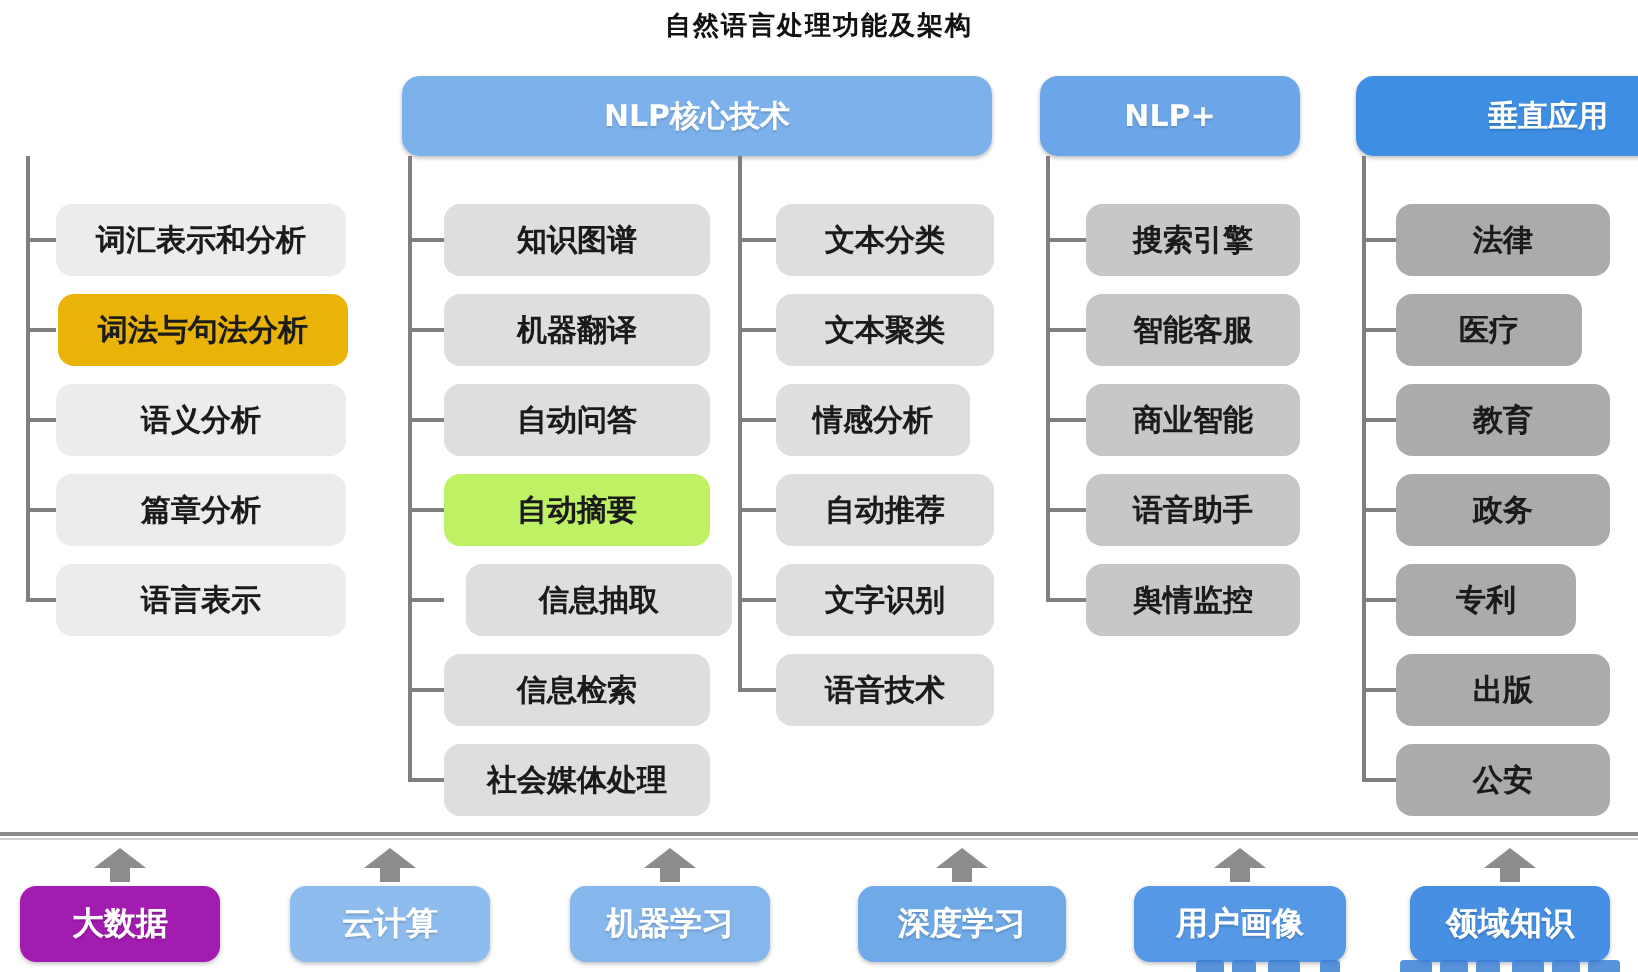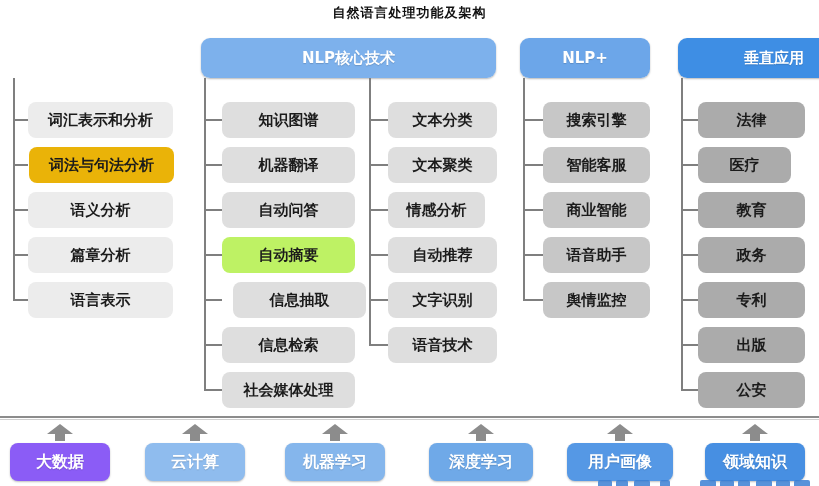--- a/index.html
+++ b/index.html
@@ -113,34 +113,34 @@
       <div class="vline" style="left: 681px; top: 78px; height: 312px; background: rgb(127, 127, 127);"></div>
       <div class="tick" style="left: 681px; top: 119px; width: 17px; background: rgb(127, 127, 127);"></div>
       <div class="node" style="left: 698px; top: 102px; width: 107px; background: rgb(171, 171, 171);">法律</div>
       <div class="tick" style="left: 681px; top: 164px; width: 17px; background: rgb(127, 127, 127);"></div>
       <div class="node" style="left: 698px; top: 147px; width: 93px; background: rgb(171, 171, 171);">医疗</div>
       <div class="tick" style="left: 681px; top: 209px; width: 17px; background: rgb(127, 127, 127);"></div>
       <div class="node" style="left: 698px; top: 192px; width: 107px; background: rgb(171, 171, 171);">教育</div>
       <div class="tick" style="left: 681px; top: 254px; width: 17px; background: rgb(127, 127, 127);"></div>
       <div class="node" style="left: 698px; top: 237px; width: 107px; background: rgb(171, 171, 171);">政务</div>
       <div class="tick" style="left: 681px; top: 299px; width: 17px; background: rgb(127, 127, 127);"></div>
-      <div class="node" style="left: 698px; top: 282px; width: 107px; background: rgb(171, 171, 171);">专利</div>
+      <div class="node" style="left: 698px; top: 282px; width: 90px; background: rgb(171, 171, 171);">专利</div>
       <div class="tick" style="left: 681px; top: 344px; width: 17px; background: rgb(127, 127, 127);"></div>
       <div class="node" style="left: 698px; top: 327px; width: 107px; background: rgb(171, 171, 171);">出版</div>
       <div class="tick" style="left: 681px; top: 389px; width: 17px; background: rgb(127, 127, 127);"></div>
       <div class="node" style="left: 698px; top: 372px; width: 107px; background: rgb(171, 171, 171);">公安</div>
     </div>
 
   <div class="sep-dark"></div>
   <div class="sep-light"></div>
 
   <div id="foundation">
       <div class="arrow-head" style="left: 47px; top: 424px; border-bottom: 10px solid rgb(140, 140, 140);"></div>
       <div class="arrow-stem" style="left: 55px; top: 433px; width: 10px; height: 8px; background: rgb(140, 140, 140);"></div>
-      <div class="fbox" style="left: 10px; width: 100px; background: #8b5cf6;">大数据</div>
+      <div class="fbox" style="left: 10px; width: 100px; background: #a21caf;">大数据</div>
       <div class="arrow-head" style="left: 182px; top: 424px; border-bottom: 10px solid rgb(140, 140, 140);"></div>
       <div class="arrow-stem" style="left: 190px; top: 433px; width: 10px; height: 8px; background: rgb(140, 140, 140);"></div>
       <div class="fbox" style="left: 145px; width: 100px; background: rgb(143, 188, 238);">云计算</div>
       <div class="arrow-head" style="left: 322px; top: 424px; border-bottom: 10px solid rgb(140, 140, 140);"></div>
       <div class="arrow-stem" style="left: 330px; top: 433px; width: 10px; height: 8px; background: rgb(140, 140, 140);"></div>
       <div class="fbox" style="left: 285px; width: 100px; background: rgb(133, 182, 236);">机器学习</div>
       <div class="arrow-head" style="left: 468px; top: 424px; border-bottom: 10px solid rgb(140, 140, 140);"></div>
       <div class="arrow-stem" style="left: 476px; top: 433px; width: 10px; height: 8px; background: rgb(140, 140, 140);"></div>
       <div class="fbox" style="left: 429px; width: 104px; background: rgb(111, 169, 232);">深度学习</div>
       <div class="arrow-head" style="left: 607px; top: 424px; border-bottom: 10px solid rgb(140, 140, 140);"></div>

